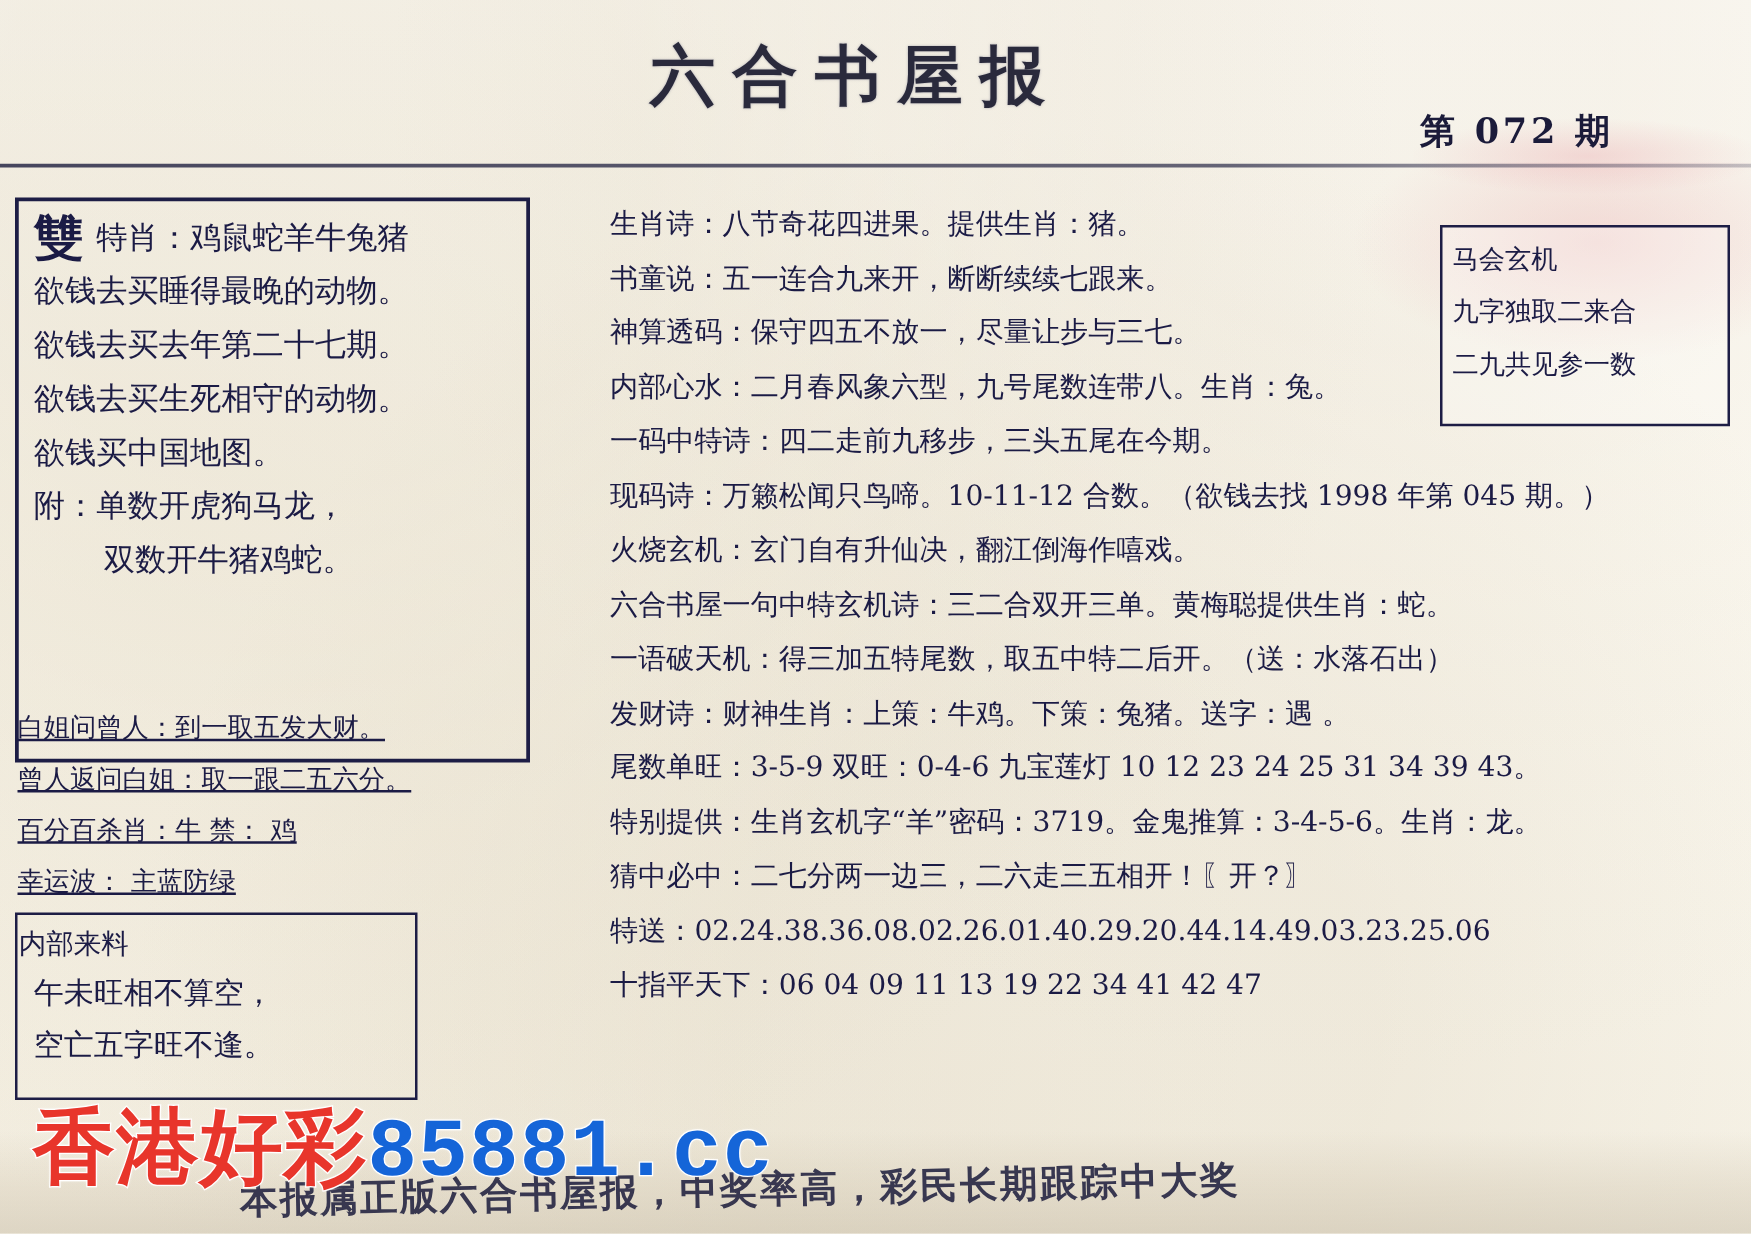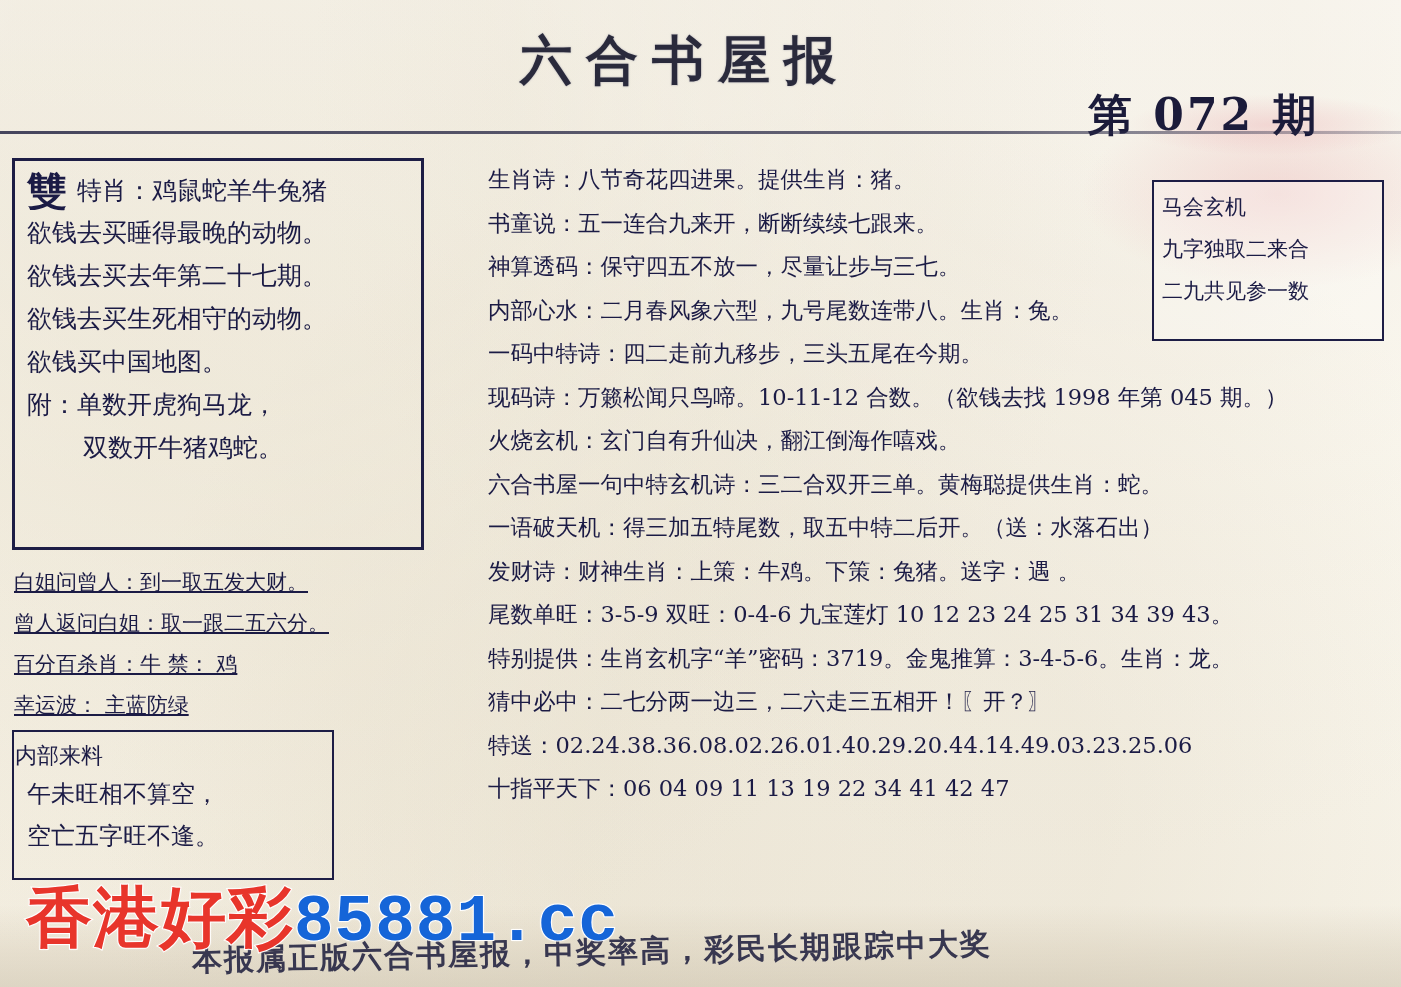--- a/index.html
+++ b/index.html
@@ -52,39 +52,39 @@
     font-family: "DejaVu Serif", serif;
     font-size: 52px;
     font-weight: bold;
     letter-spacing: 14px;
     color: #2a2a3c;
     white-space: nowrap;
     text-shadow: 0 0 2px rgba(120,120,140,.6);
   }
   .issue {
     position: absolute;
-    left: 1088px; top: 86px;
-    font-family: "DejaVu Serif", serif;
-    font-size: 44px;
+    left: 1136px; top: 86px;
+    font-family: "DejaVu Serif", serif;
+    font-size: 28px;
     font-weight: bold;
     color: #1b1b3a;
     letter-spacing: 3px;
     white-space: nowrap;
     text-align: center;
   }
   .hrule {
     position: absolute;
     left: 0; top: 131px; width: 1401px; height: 3px;
     background: linear-gradient(90deg, rgba(40,40,70,.85) 0%, rgba(40,40,70,.7) 70%, rgba(40,40,70,.25) 100%);
   }
 
   
   .left-box {
     position: absolute;
-    left: 12px; top: 158px; width: 412px; height: 392px;
+    left: 12px; top: 158px; width: 412px; height: 452px;
     border: 3px solid #1d1d45;
     box-sizing: border-box;
     padding: 10px 10px 4px 12px;
   }
   .shuang {
     font-family: "DejaVu Serif", serif;
     font-size: 40px;
     font-weight: bold;
     color: #1b1b45;
     line-height: 1;

